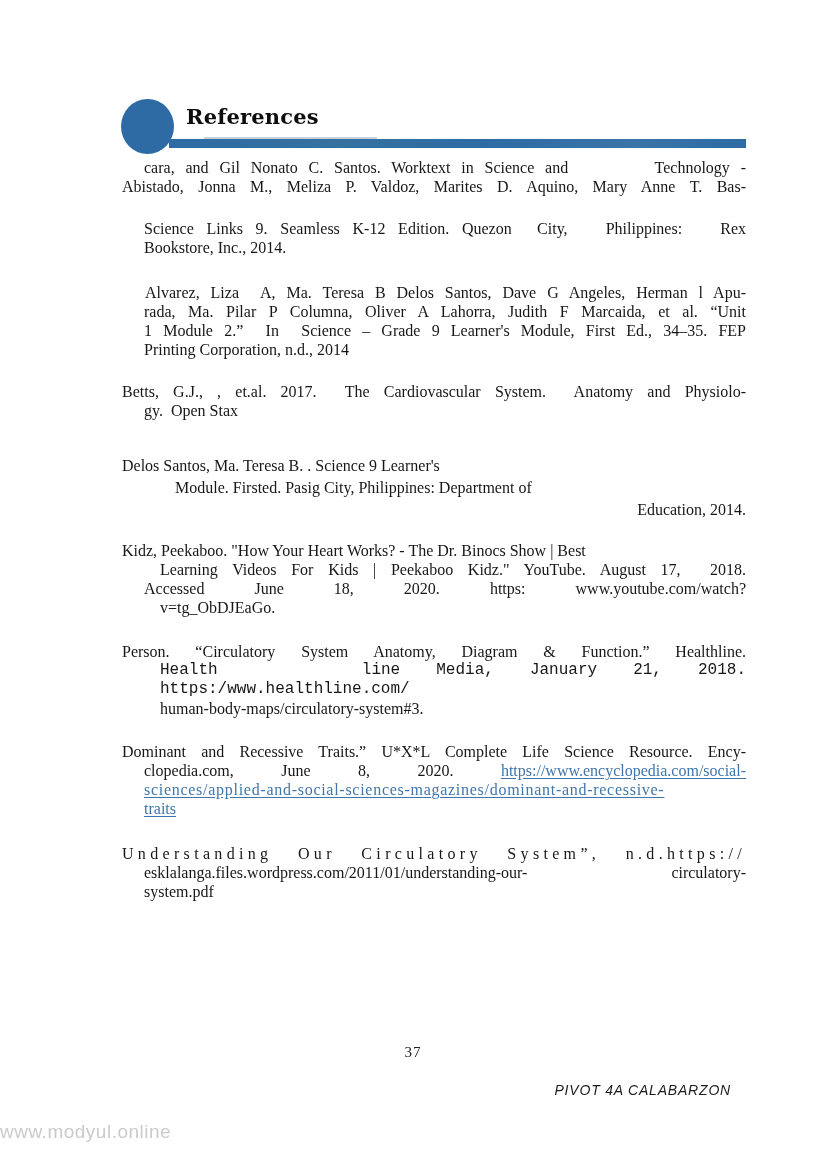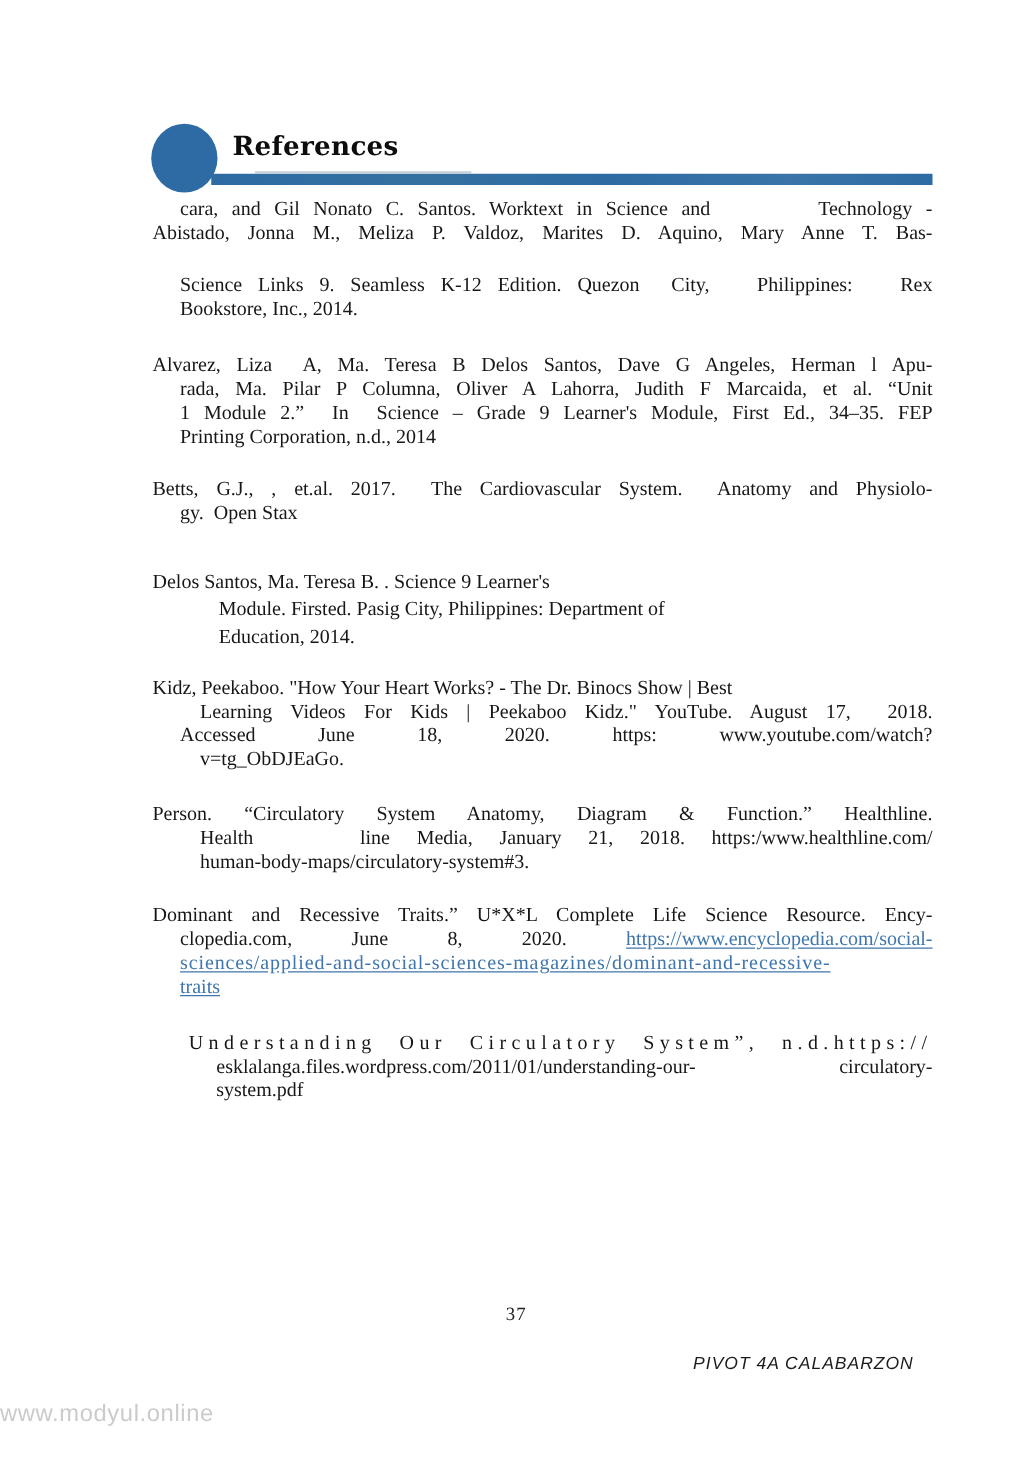--- a/index.html
+++ b/index.html
@@ -68,52 +68,52 @@
   <div class="header-rule"></div>
 
   <div class="refs">
       <div class="ref" style="margin-bottom: 26px;">
         <div class="line just" style="padding-left: 22px;"><span>cara, and Gil Nonato C. Santos. Worktext in Science and        Technology -</span></div>
         <div class="line just" style="padding-left: 0px;"><span>Abistado, Jonna M., Meliza P. Valdoz, Marites D. Aquino, Mary Anne T. Bas-</span></div>
         <div class="line just" style="padding-left: 22px; margin-top: 23px;"><span>Science Links 9. Seamless K-12 Edition. Quezon  City,   Philippines:   Rex</span></div>
         <div class="line" style="padding-left: 22px;"><span>Bookstore, Inc., 2014.</span></div>
       </div>
       <div class="ref" style="margin-bottom: 23px;">
-        <div class="line just" style="padding-left: 0px;"><span>Alvarez, Liza  A, Ma. Teresa B Delos Santos, Dave G Angeles, Herman l Apu-</span></div>
+        <div class="line just" style="padding-left: 0px; margin-left: 23px;"><span>Alvarez, Liza  A, Ma. Teresa B Delos Santos, Dave G Angeles, Herman l Apu-</span></div>
         <div class="line just" style="padding-left: 22px;"><span>rada, Ma. Pilar P Columna, Oliver A Lahorra, Judith F Marcaida, et al. “Unit</span></div>
         <div class="line just" style="padding-left: 22px;"><span>1 Module 2.”  In  Science – Grade 9 Learner's Module, First Ed., 34–35. FEP</span></div>
         <div class="line" style="padding-left: 22px;"><span>Printing Corporation, n.d., 2014</span></div>
       </div>
       <div class="ref" style="margin-bottom: 35px;">
         <div class="line just" style="padding-left: 0px;"><span>Betts, G.J., , et.al. 2017.  The Cardiovascular System.  Anatomy and Physiolo-</span></div>
         <div class="line" style="padding-left: 22px;"><span>gy.  Open Stax</span></div>
       </div>
       <div class="ref" style="line-height: 22px; margin-bottom: 20px;">
         <div class="line" style="padding-left: 0px;"><span>Delos Santos, Ma. Teresa B. . Science 9 Learner's</span></div>
         <div class="line" style="padding-left: 53px;"><span>Module. Firsted. Pasig City, Philippines: Department of</span></div>
-        <div class="line" style="padding-left: 53px;"><span>Education, 2014.</span></div>
+        <div class="line" style="padding-left: 53px; text-align: right;"><span>Education, 2014.</span></div>
       </div>
       <div class="ref" style="margin-bottom: 25px;">
         <div class="line" style="padding-left: 0px;"><span>Kidz, Peekaboo. "How Your Heart Works? - The Dr. Binocs Show | Best</span></div>
         <div class="line just" style="padding-left: 38px;"><span>Learning Videos For Kids | Peekaboo Kidz." YouTube. August 17,  2018.</span></div>
         <div class="line just" style="padding-left: 22px;"><span>Accessed  June  18,  2020.  https:  www.youtube.com/watch?</span></div>
         <div class="line" style="padding-left: 38px;"><span>v=tg_ObDJEaGo.</span></div>
       </div>
       <div class="ref" style="margin-bottom: 24px;">
         <div class="line just" style="padding-left: 0px;"><span>Person. “Circulatory System Anatomy, Diagram &amp; Function.” Healthline.</span></div>
-        <div class="line just" style="padding-left: 38px;"><span>Health    line Media, January 21, 2018. https:/www.healthline.com/</span></div>
+        <div class="line just" style="padding-left: 38px; font-family: Liberation Mono, monospace;"><span>Health    line Media, January 21, 2018. https:/www.healthline.com/</span></div>
         <div class="line" style="padding-left: 38px;"><span>human-body-maps/circulatory-system#3.</span></div>
       </div>
       <div class="ref" style="margin-bottom: 26px;">
         <div class="line just" style="padding-left: 0px;"><span>Dominant and Recessive Traits.” U*X*L Complete Life Science Resource. Ency-</span></div>
         <div class="line just" style="padding-left: 22px;"><span>clopedia.com, June 8, 2020. </span><span class="link">https://www.encyclopedia.com/social-</span></div>
         <div class="line just" style="padding-left: 22px; letter-spacing: 0.045em;"><span class="link">sciences/applied-and-social-sciences-magazines/dominant-and-recessive-</span></div>
         <div class="line" style="padding-left: 22px;"><span class="link">traits</span></div>
       </div>
-      <div class="ref" style="margin-bottom: 0px; margin-left: 29px;">
+      <div class="ref" style="margin-bottom: 0px;">
         <div class="line just" style="padding-left: 0px; letter-spacing: 0.27em;"><span>Understanding Our Circulatory System”, n.d.https://</span></div>
         <div class="line just" style="padding-left: 22px;"><span>esklalanga.files.wordpress.com/2011/01/understanding-our- circulatory-</span></div>
         <div class="line" style="padding-left: 22px;"><span>system.pdf</span></div>
       </div>
     </div>
 
   <div class="imprint">PIVOT 4A CALABARZON</div>
   <div class="pagenum">37</div>
   <div class="watermark">www.modyul.online</div>
 

